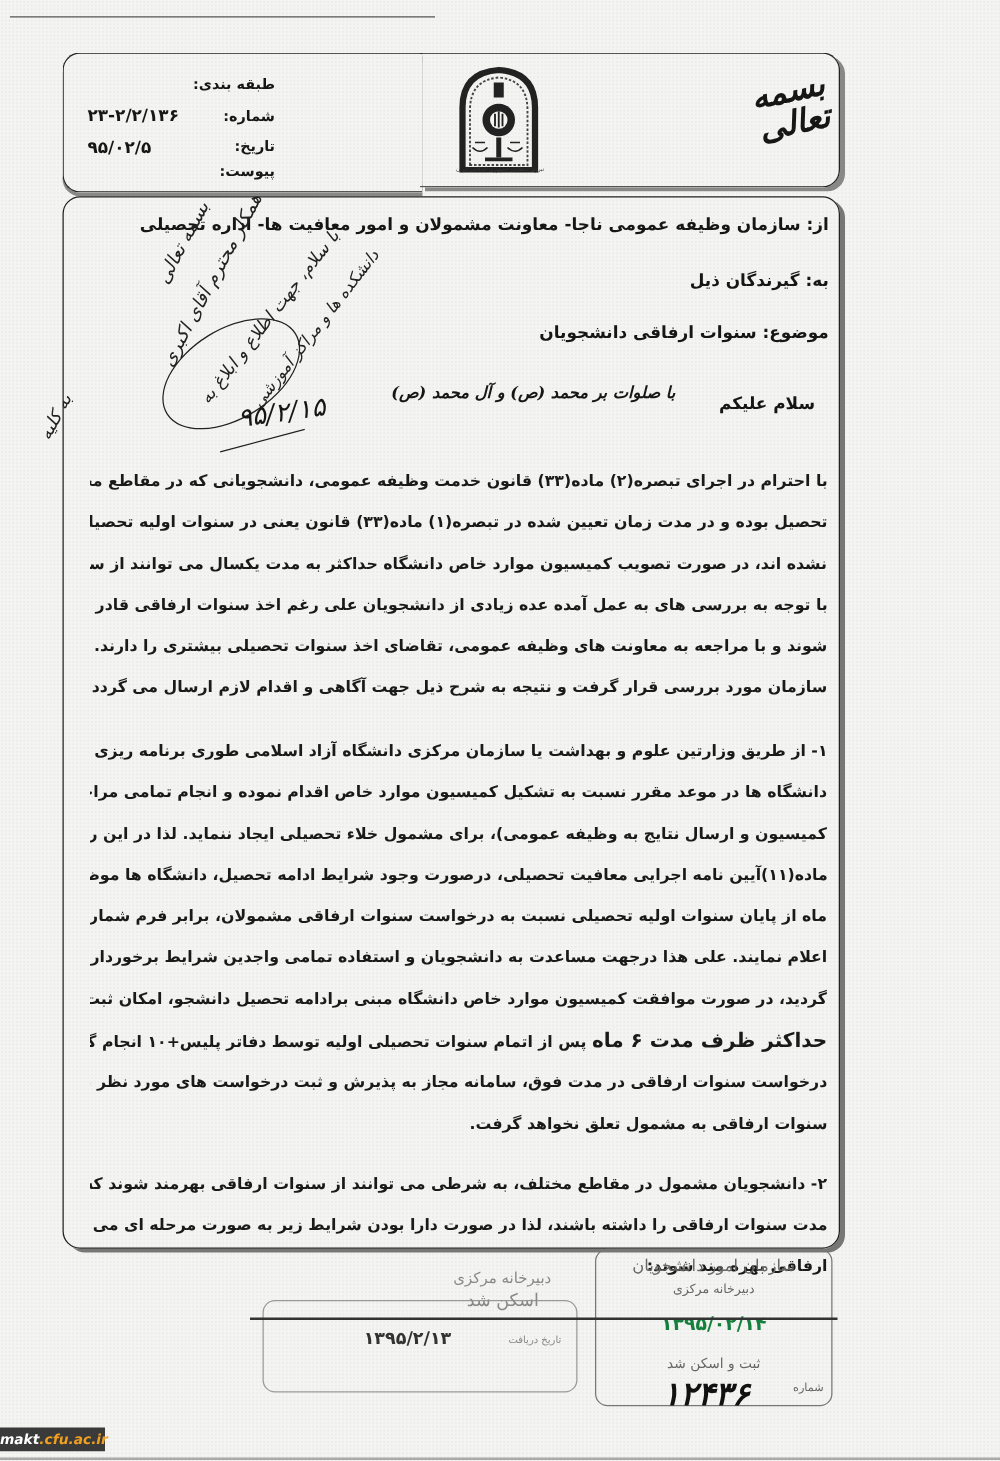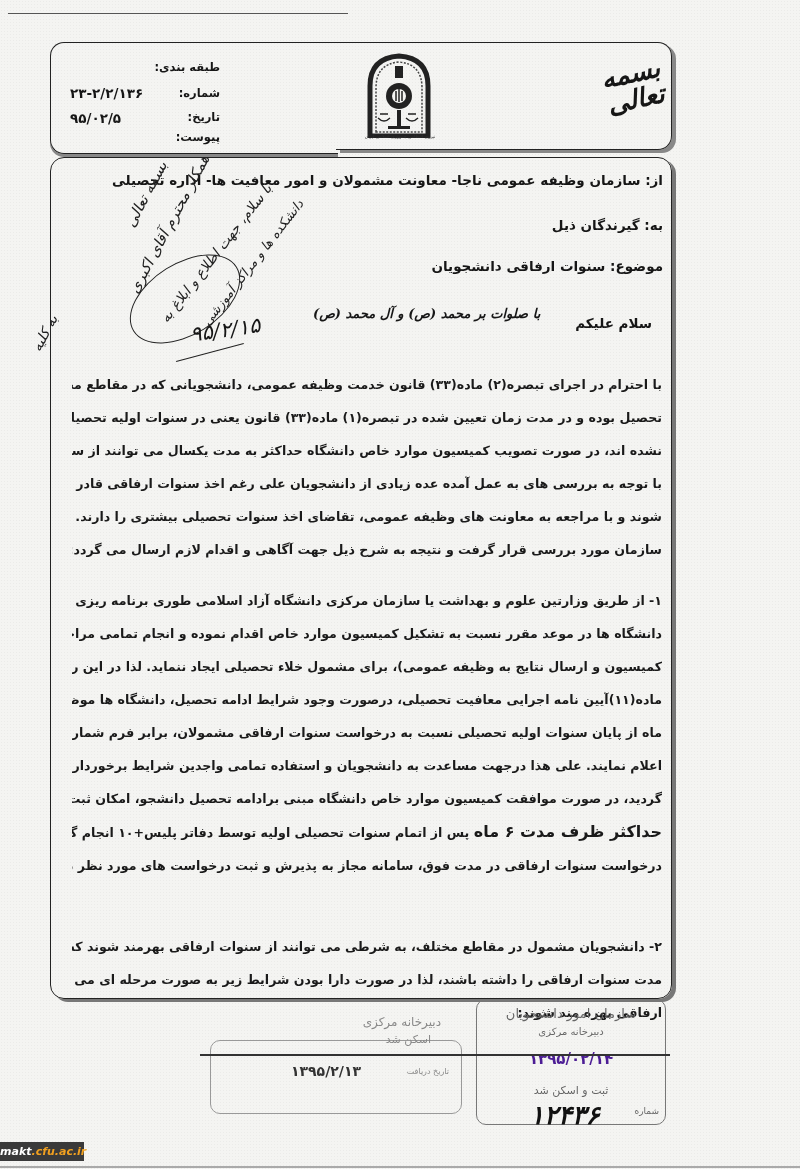--- a/index.html
+++ b/index.html
@@ -170,40 +170,41 @@
 <div class="para" style="top:584px;">
   <span class="line">۱- از طریق وزارتین علوم و بهداشت یا سازمان مرکزی دانشگاه آزاد اسلامی طوری برنامه ریزی  و اطلاع رسانی گردد تا</span>
   <span class="line">دانشگاه ها در موعد مقرر نسبت به تشکیل کمیسیون موارد خاص اقدام نموده و انجام تمامی مراحل اداری(من جمله طرح در</span>
   <span class="line">کمیسیون و ارسال نتایج به وظیفه عمومی)، برای مشمول خلاء تحصیلی ایجاد ننماید. لذا در این راستا برابر تبصره(۲)</span>
   <span class="line">ماده(۱۱)آیین نامه اجرایی معافیت تحصیلی، درصورت وجود شرایط ادامه تحصیل، دانشگاه ها موظفند حداکثر ظرف مدت ۳</span>
   <span class="line">ماه از پایان سنوات اولیه تحصیلی نسبت به درخواست سنوات ارفاقی مشمولان، برابر فرم شماره (۱)  مراتب را به دفتر پلیس+ ۱۰</span>
   <span class="line">اعلام نمایند. علی هذا درجهت مساعدت به دانشجویان و استفاده تمامی واجدین شرایط برخورداری از سنوات ارفاقی مقرر</span>
   <span class="line">گردید، در صورت موافقت کمیسیون موارد خاص دانشگاه مبنی برادامه تحصیل دانشجو، امکان ثبت درخواست سنوات ارفاقی</span>
   <span class="line"><span class="emph">حداکثر ظرف مدت ۶ ماه</span><span> پس از اتمام سنوات تحصیلی اولیه توسط دفاتر پلیس+۱۰ انجام گردد. در صورت عدم ثبت</span></span>
   <span class="line">درخواست سنوات ارفاقی در مدت فوق، سامانه مجاز به پذیرش و ثبت درخواست های مورد نظر نبوده و بنابراین به هیچ وجه</span>
+  <span class="line last">سنوات ارفاقی به مشمول تعلق نخواهد گرفت.</span>
 </div>
 
 <div class="para" style="top:930px;">
   <span class="line">۲- دانشجویان مشمول در مقاطع مختلف، به شرطی می توانند از سنوات ارفاقی بهرمند شوند که امکان فراغت از تحصیل طی</span>
   <span class="line">مدت سنوات ارفاقی را داشته باشند، لذا در صورت دارا بودن شرایط زیر به صورت مرحله ای می توانند از ترم اول سنوات</span>
   <span class="line last">ارفاقی بهره مند شوند:</span>
 </div>
 
 <div class="stamp-right">
   <span class="s-line" style="top:6px; font-size:13px;">سازمان امور دانشجویان</span>
   <span class="s-line" style="top:26px; font-size:10px;">دبیرخانه مرکزی</span>
-  <span class="s-line" style="top:50px; font-size:15px; font-weight:bold; color:#4c1d95;">۱۳۹۵/۰۲/۱۴</span>
+  <span class="s-line" style="top:50px; font-size:15px; font-weight:bold; color:#15803d;">۱۳۹۵/۰۲/۱۴</span>
   <span class="s-line" style="top:84px; font-size:11px;">ثبت و اسکن شد</span>
   <span class="s-line" style="top:106px; right:6px; left:auto; font-size:9px; text-align:right;">شماره</span>
 </div>
 <div class="hand-num">۱۲۴۳۶</div>
 
 <div class="stamp-left">
   <span style="position:absolute; right:20px; top:-26px; font-size:12px;">دبیرخانه مرکزی</span>
-  <span style="position:absolute; right:30px; top:-8px; font-size:11px;">اسکن شد</span>
+  <span style="position:absolute; right:30px; top:-8px; font-size:14px;">اسکن شد</span>
   <span style="position:absolute; right:12px; top:26px; font-size:8px;">تاریخ دریافت</span>
   <span style="position:absolute; right:100px; top:22px; font-size:14px; font-weight:bold; color:#333;">۱۳۹۵/۲/۱۳</span>
 </div>
 <div class="cross-line"></div>
 
 <div class="watermark">
   <span>makt</span><span class="orange">.cfu.ac.ir</span>
 </div>
 <div class="bottom-rule"></div>
 

